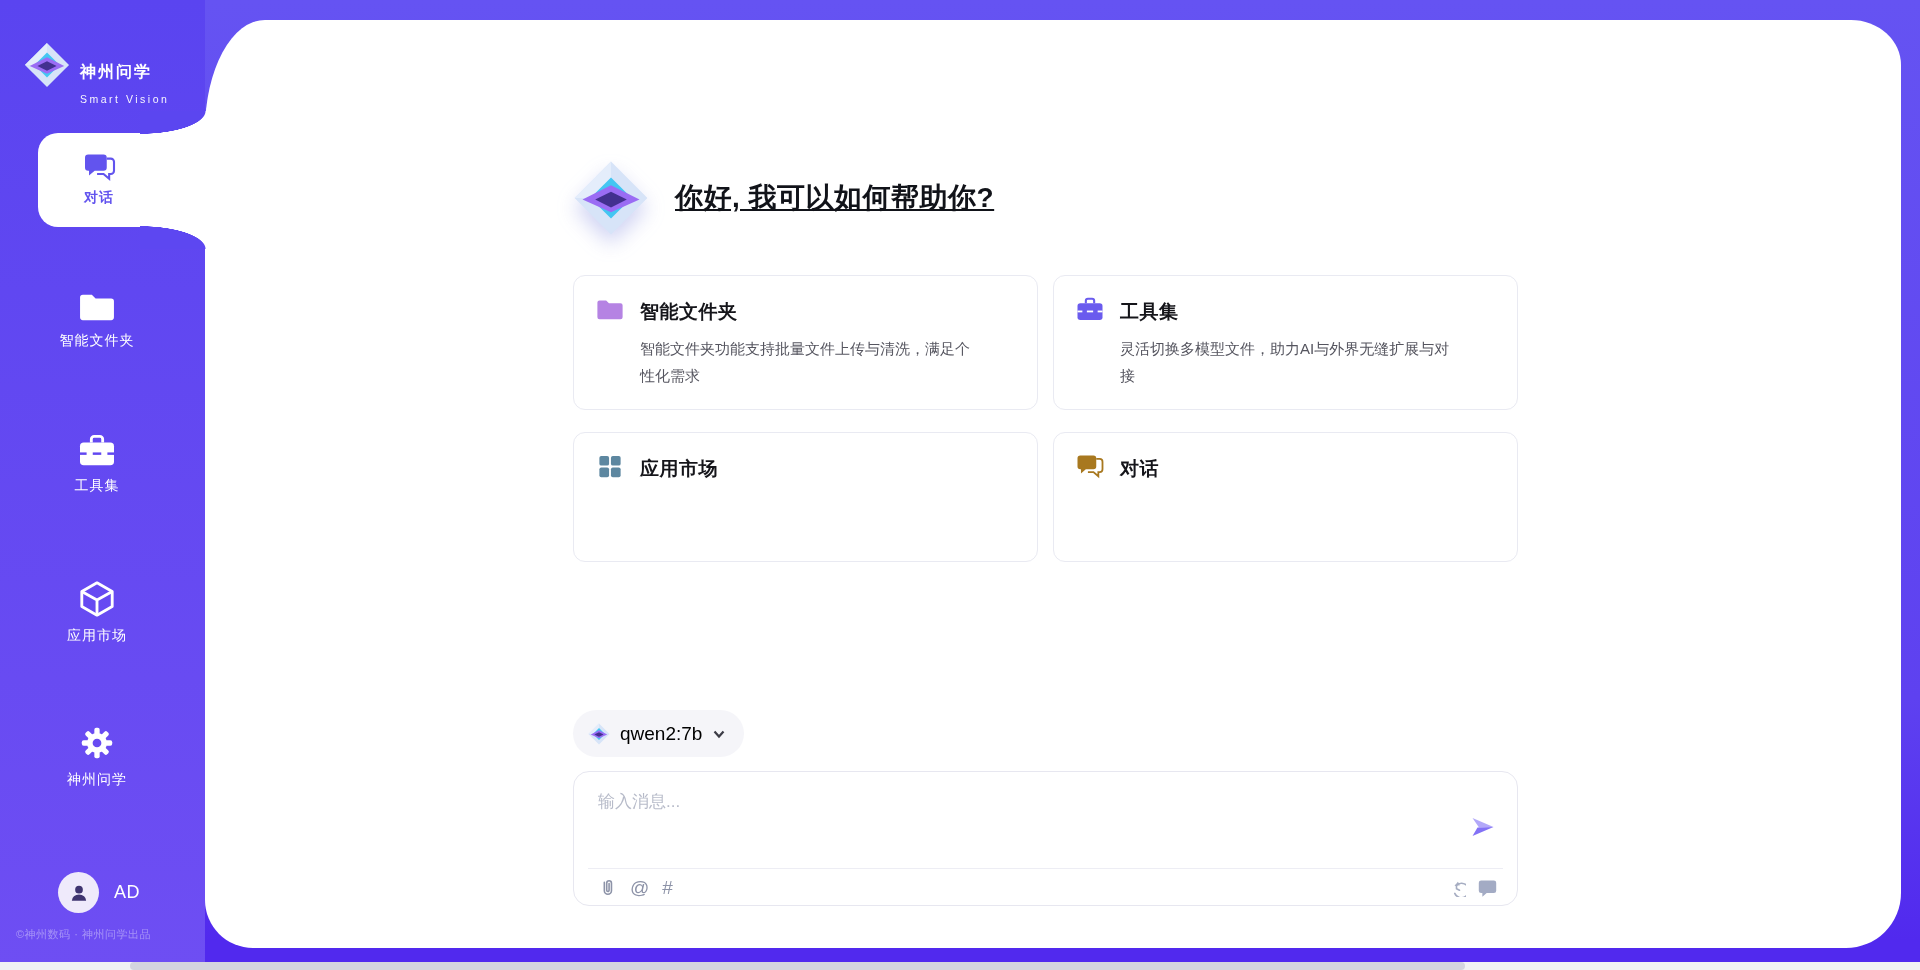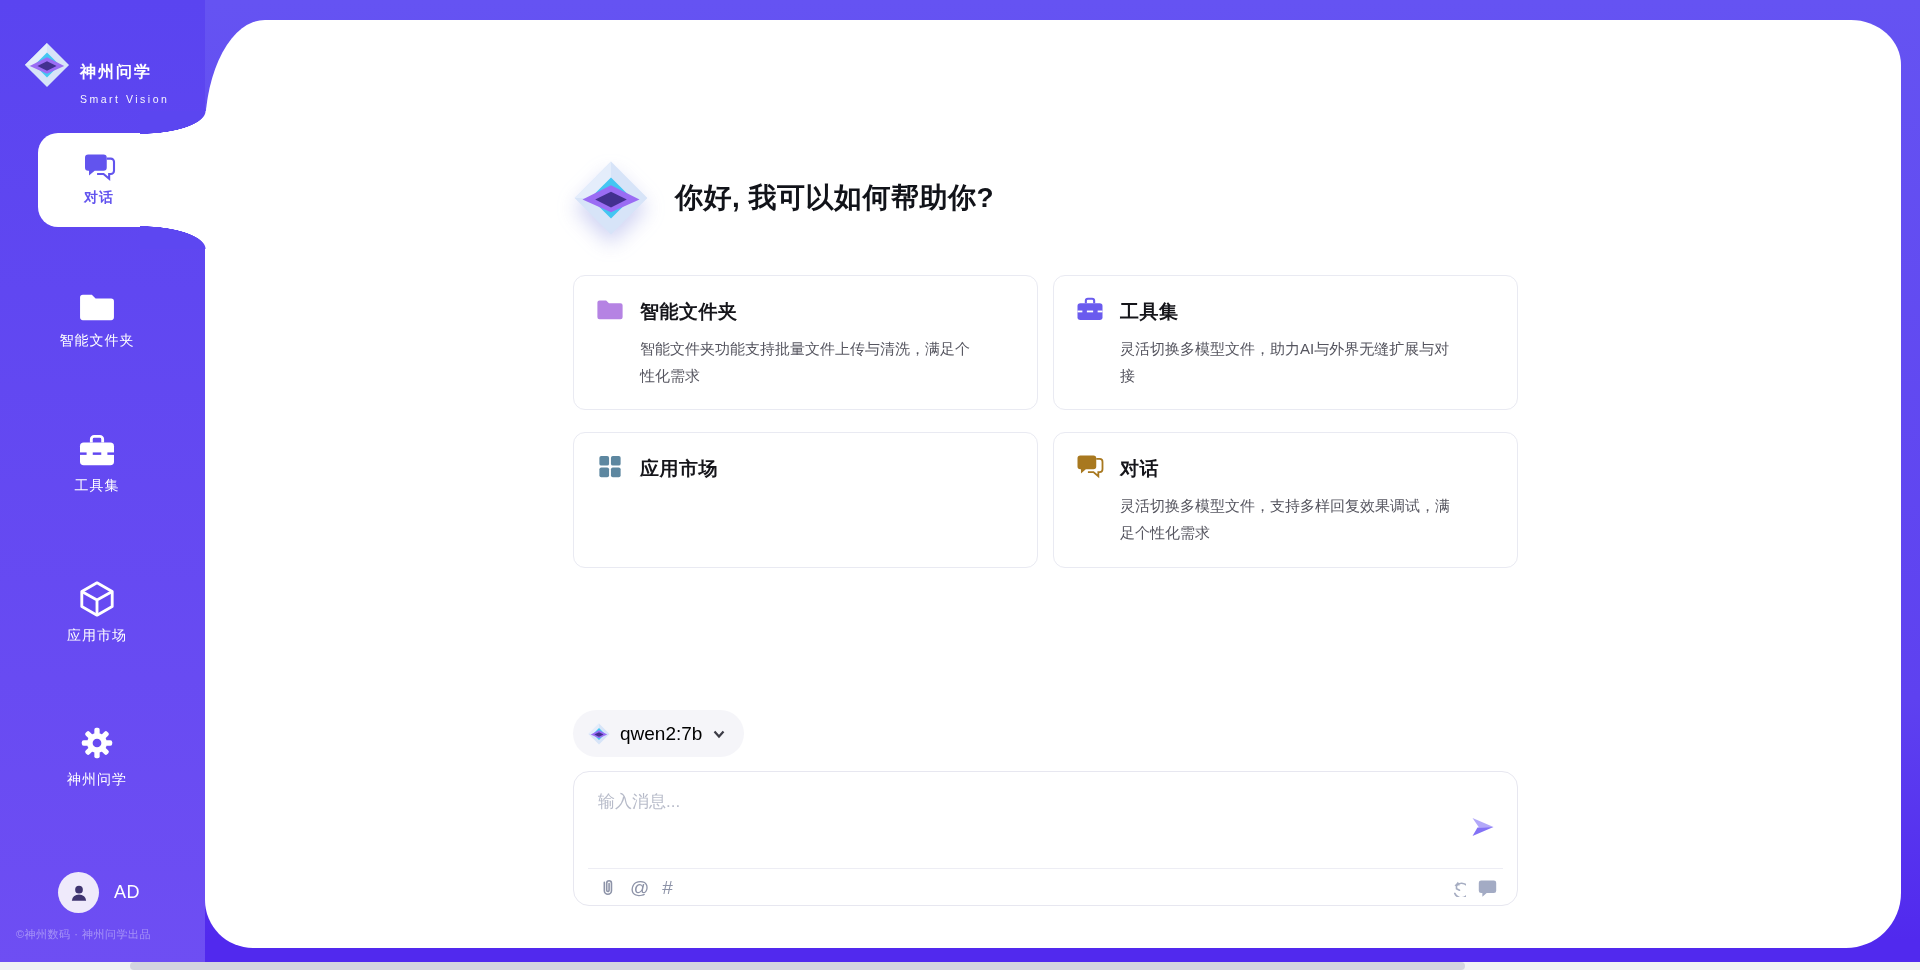--- a/index.html
+++ b/index.html
@@ -41,21 +41,21 @@
   .user-name{color:#fff;font-size:18px;letter-spacing:.5px;}
   .footer-credit{position:absolute;left:16px;top:927px;color:rgba(255,255,255,.38);font-size:11px;letter-spacing:.5px;}
 
   
   .main{position:absolute;left:205px;top:20px;width:1696px;height:928px;background:#fff;
     border-top-left-radius:60px 110px;border-top-right-radius:50px 45px;
     border-bottom-right-radius:55px;border-bottom-left-radius:48px;z-index:2;}
 
   .greet{position:absolute;left:368px;top:140px;display:flex;align-items:center;gap:26px;}
   .greet svg{width:76px;height:76px;filter:drop-shadow(0 10px 10px rgba(120,130,220,.35));}
-  .greet-text{font-size:28px;font-weight:700;color:#111319;letter-spacing:.5px;}
+  .greet-text{font-size:28px;font-weight:700;color:#111319;letter-spacing:.5px;text-decoration:underline;}
 
   .cards{position:absolute;left:368px;top:255px;width:945px;display:grid;
     grid-template-columns:465px 465px;column-gap:15px;row-gap:22px;}
   .card{min-height:130px;border:1px solid #e9eaf2;border-radius:12px;background:#fff;
     padding:21px 26px 20px 22px;cursor:pointer;}
   .card-head{display:flex;align-items:center;gap:16px;}
   .card-head svg{width:28px;height:25px;fill:currentColor;flex:0 0 auto;}
   .card-title{font-size:19px;font-weight:700;color:#15151a;letter-spacing:.5px;}
   .card-desc{margin:10px 0 0 44px;max-width:332px;font-size:15px;line-height:1.78;color:#55555f;}
 
@@ -261,21 +261,20 @@
           <span class="card-title">应用市场</span>
         </div>
       </div>
       <div class="card">
         <div class="card-head">
           <span style="color: rgb(168, 120, 31);"><svg>
                 <use href="#ic-chat"></use>
               </svg></span>
           <span class="card-title">对话</span>
         </div>
-        <div class="card-desc">灵活切换多模型文件，支持多样回复效果调试，满足个性化需求</div>
       </div>
     </div>
 
     <div class="model-pill">
       <svg class="gem">
           <use href="#ic-diamond"></use>
         </svg>
       <span class="model-name">qwen2:7b</span>
       <svg class="chev">
           <use href="#ic-chevron"></use>

